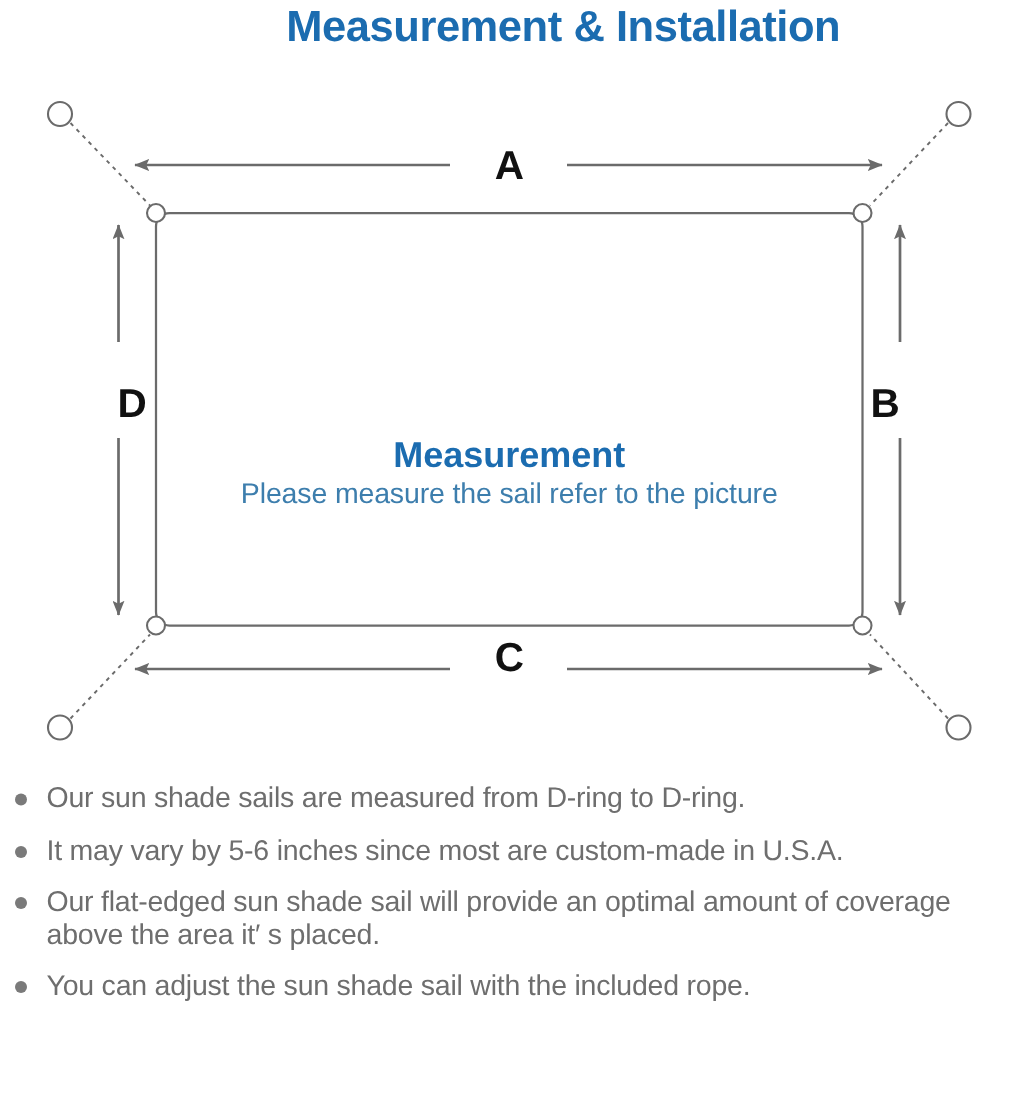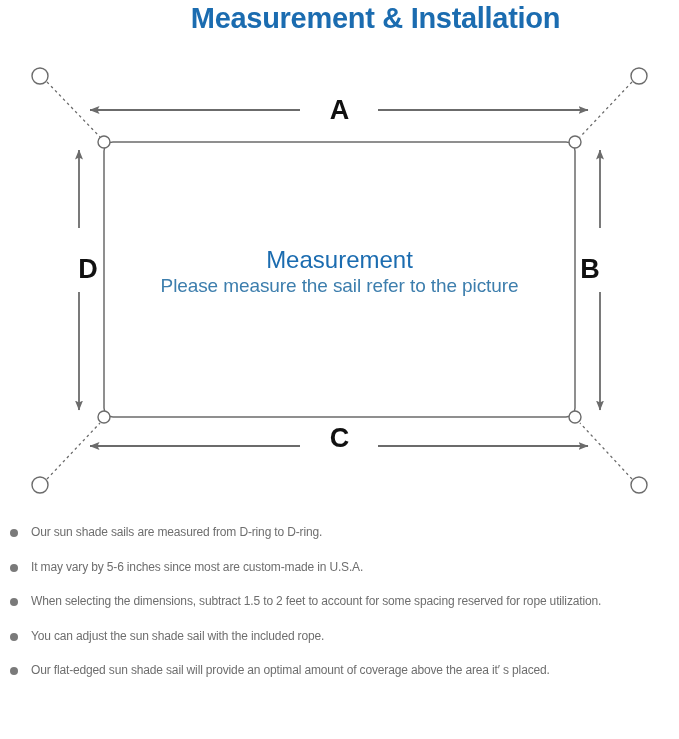--- a/index.html
+++ b/index.html
@@ -49,24 +49,25 @@
   .sail-caption {
     position: absolute;
     left: 0;
     top: 205px;
     width: 679px;
     text-align: center;
     pointer-events: none;
   }
   .sail-caption .measurement-title {
     font-size: 24px;
-    font-weight: normal;
+    font-weight: bold;
     color: #1b6cb0;
     line-height: 30px;
     letter-spacing: 0px;
+    margin-top: 44px;
   }
   .sail-caption .measurement-sub {
     font-size: 19px;
     font-weight: normal;
     color: #3d7ead;
     line-height: 22px;
     letter-spacing: -0.1px;
   }
 
   
@@ -89,21 +90,21 @@
     position: absolute;
     left: 0;
     top: 522px;
     width: 679px;
   }
   .note-item {
     position: relative;
     padding-left: 31px;
     padding-right: 4px;
     margin-bottom: 13px;
-    font-size: 12px;
+    font-size: 19px;
     line-height: 21.5px;
     color: #6e6e6e;
     letter-spacing: -0.15px;
   }
   .note-item .bullet-dot {
     position: absolute;
     left: 10px;
     top: 7px;
     width: 8px;
     height: 8px;
@@ -187,23 +188,19 @@
   <div class="note-item">
     <span class="bullet-dot"></span>
     <span>Our sun shade sails are measured from D-ring to D-ring.</span>
   </div>
   <div class="note-item">
     <span class="bullet-dot"></span>
     <span>It may vary by 5-6 inches since most are custom-made in U.S.A.</span>
   </div>
   <div class="note-item">
     <span class="bullet-dot"></span>
-    <span>When selecting the dimensions, subtract 1.5 to 2 feet to account for some spacing reserved for rope utilization.</span>
+    <span>Our flat-edged sun shade sail will provide an optimal amount of coverage above the area it′ s placed.</span>
   </div>
   <div class="note-item">
     <span class="bullet-dot"></span>
     <span>You can adjust the sun shade sail with the included rope.</span>
   </div>
-  <div class="note-item">
-    <span class="bullet-dot"></span>
-    <span>Our flat-edged sun shade sail will provide an optimal amount of coverage above the area it′ s placed.</span>
-  </div>
 </div>
 
 </body></html>

